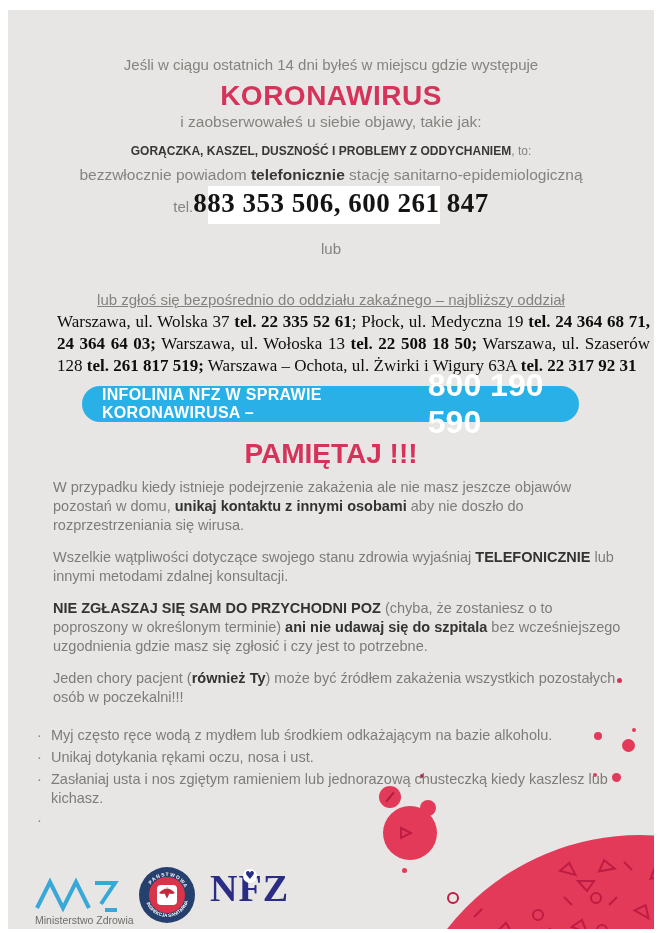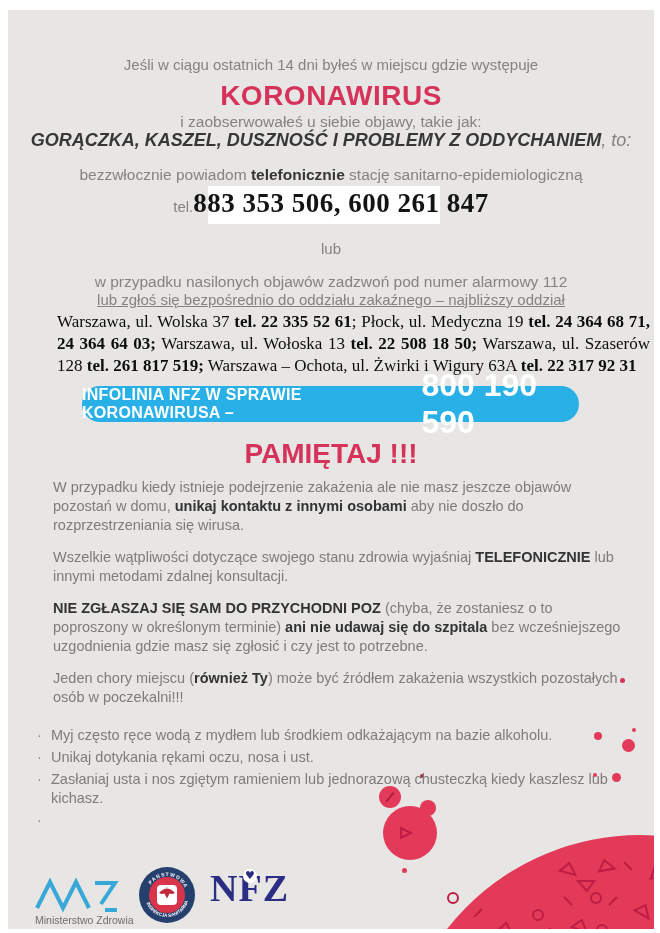--- a/index.html
+++ b/index.html
@@ -5,41 +5,41 @@
   html,body{margin:0;padding:0;}
   body{width:660px;height:933px;position:relative;background:#ffffff;
        font-family:"Liberation Sans",sans-serif;overflow:hidden;}
   .poster{position:absolute;left:8px;top:10px;right:6px;bottom:4px;
           background:#e7e6e4;overflow:hidden;}
   .cblock{position:absolute;left:0;right:0;text-align:center;z-index:2;}
   .gray{color:#85837f;}
   .intro1{top:46px;font-size:15px;}
   .title{top:70px;font-size:28px;font-weight:bold;color:#d6335a;letter-spacing:.5px;}
   .intro2{top:103px;font-size:15.5px;}
-  .symptoms{top:120px;font-size:18px;color:#85837f;font-style:italic;}
+  .symptoms{top:134px;font-size:12px;color:#85837f;}
   .symptoms b{color:#373737;}
   .notify{top:156px;font-size:15.5px;}
   .notify b{color:#373737;}
   .telbox{position:absolute;left:200px;top:176px;width:232px;height:38px;background:#ffffff;z-index:1;}
   .telrow{position:absolute;left:0;right:0;top:178px;display:flex;justify-content:center;
           align-items:baseline;gap:0;z-index:2;}
   .tel-label{font-size:15px;color:#85837f;}
   .tel-numbers{font-family:"Liberation Serif",serif;font-weight:bold;font-size:27px;
                color:#141414;letter-spacing:.5px;}
   .or{top:230px;font-size:15px;}
   .alarm1{top:263px;font-size:15.5px;}
   .alarm2{top:281px;font-size:15px;text-decoration:underline;}
   .addresses{position:absolute;left:4px;right:4px;top:301px;z-index:2;
              font-family:"Liberation Serif",serif;font-size:17px;line-height:22px;
              color:#0d0d0d;text-align:justify;margin-left:45px;}
   .addresses b{font-weight:bold;}
   .banner{position:absolute;left:74px;top:376px;width:497px;height:36px;background:#29b1e7;
           border-radius:18px;display:flex;align-items:center;justify-content:center;
           gap:6px;color:#ffffff;z-index:2;}
-  .banner .blabel{font-size:16px;font-weight:bold;letter-spacing:.3px;}
+  .banner .blabel{font-size:16px;font-weight:bold;letter-spacing:.3px;margin-left:20px;}
   .banner .bnumber{font-size:32px;font-weight:bold;}
   .remember{top:428px;font-size:28px;font-weight:bold;color:#d6335a;}
   .paras{position:absolute;left:29px;right:26px;top:468px;z-index:2;
          font-size:14.5px;line-height:19px;color:#7e7c79;}
   .paras p{margin:0 0 13px 16px;}
   .paras b{color:#333333;}
   .inline-dot{display:inline-block;width:5px;height:5px;border-radius:50%;
               background:#d6335a;margin-left:2px;}
   .bullets{position:absolute;left:29px;right:30px;top:716px;z-index:2;
            font-size:14.5px;line-height:19px;color:#7e7c79;}
@@ -77,37 +77,36 @@
   <div class="cblock symptoms"><b>GORĄCZKA, KASZEL, DUSZNOŚĆ I PROBLEMY Z ODDYCHANIEM</b><span>, to:</span></div>
   <div class="cblock notify gray"><span>bezzwłocznie powiadom </span><b>telefonicznie</b><span> stację sanitarno-epidemiologiczną</span></div>
 
   <div class="telbox"></div>
   <div class="telrow">
     <span class="tel-label">tel.</span>
     <span class="tel-numbers">883 353 506, 600 261 847</span>
   </div>
 
   <div class="cblock or gray">lub</div>
-  <div class="cblock alarm1 gray">w przypadku nasilonych objawów zadzwoń pod numer alarmowy 112</div>
   <div class="cblock alarm2 gray">lub zgłoś się bezpośrednio do oddziału zakaźnego – najbliższy oddział</div>
 
   <div class="addresses"><span>Warszawa, ul. Wolska 37 </span><b>tel. 22 335 52 61</b><span>; Płock, ul. Medyczna 19 </span><b>tel. 24 364 68 71, 24 364 64 03;</b><span> Warszawa, ul. Wołoska 13 </span><b>tel. 22 508 18 50;</b><span> Warszawa, ul. Szaserów 128 </span><b>tel. 261 817 519;</b><span> Warszawa – Ochota, ul. Żwirki i Wigury 63A </span><b>tel. 22 317 92 31</b></div>
 
   <div class="banner">
     <span class="blabel">INFOLINIA NFZ W SPRAWIE KORONAWIRUSA – </span>
     <span class="bnumber">800 190 590</span>
   </div>
 
   <div class="cblock remember">PAMIĘTAJ !!!</div>
 
   <div class="paras">
     <p><span>W przypadku kiedy istnieje podejrzenie zakażenia ale nie masz jeszcze objawów pozostań w domu, </span><b>unikaj kontaktu z innymi osobami</b><span> aby nie doszło do rozprzestrzeniania się wirusa.</span></p>
     <p><span>Wszelkie wątpliwości dotyczące swojego stanu zdrowia wyjaśniaj </span><b>TELEFONICZNIE</b><span> lub innymi metodami zdalnej konsultacji.</span></p>
     <p><b>NIE ZGŁASZAJ SIĘ SAM DO PRZYCHODNI POZ</b><span> (chyba, że zostaniesz o to poproszony w określonym terminie) </span><b>ani nie udawaj się do szpitala</b><span> bez wcześniejszego uzgodnienia gdzie masz się zgłosić i czy jest to potrzebne.</span></p>
-    <p><span>Jeden chory miejscu (</span><b>również Ty</b><span>) może być źródłem zakażenia wszystkich pozostałych</span><span class="inline-dot"></span> <span>osób w poczekalni!!!</span></p>
+    <p><span>Jeden chory pacjent (</span><b>również Ty</b><span>) może być źródłem zakażenia wszystkich pozostałych</span><span class="inline-dot"></span> <span>osób w poczekalni!!!</span></p>
   </div>
 
   <div class="bullets">
     <div class="bullet">
         <span class="bdot">·</span>
         <span>Myj często ręce wodą z mydłem lub środkiem odkażającym na bazie alkoholu.</span>
       </div>
     <div class="bullet">
         <span class="bdot">·</span>
         <span>Unikaj dotykania rękami oczu, nosa i ust.</span>

